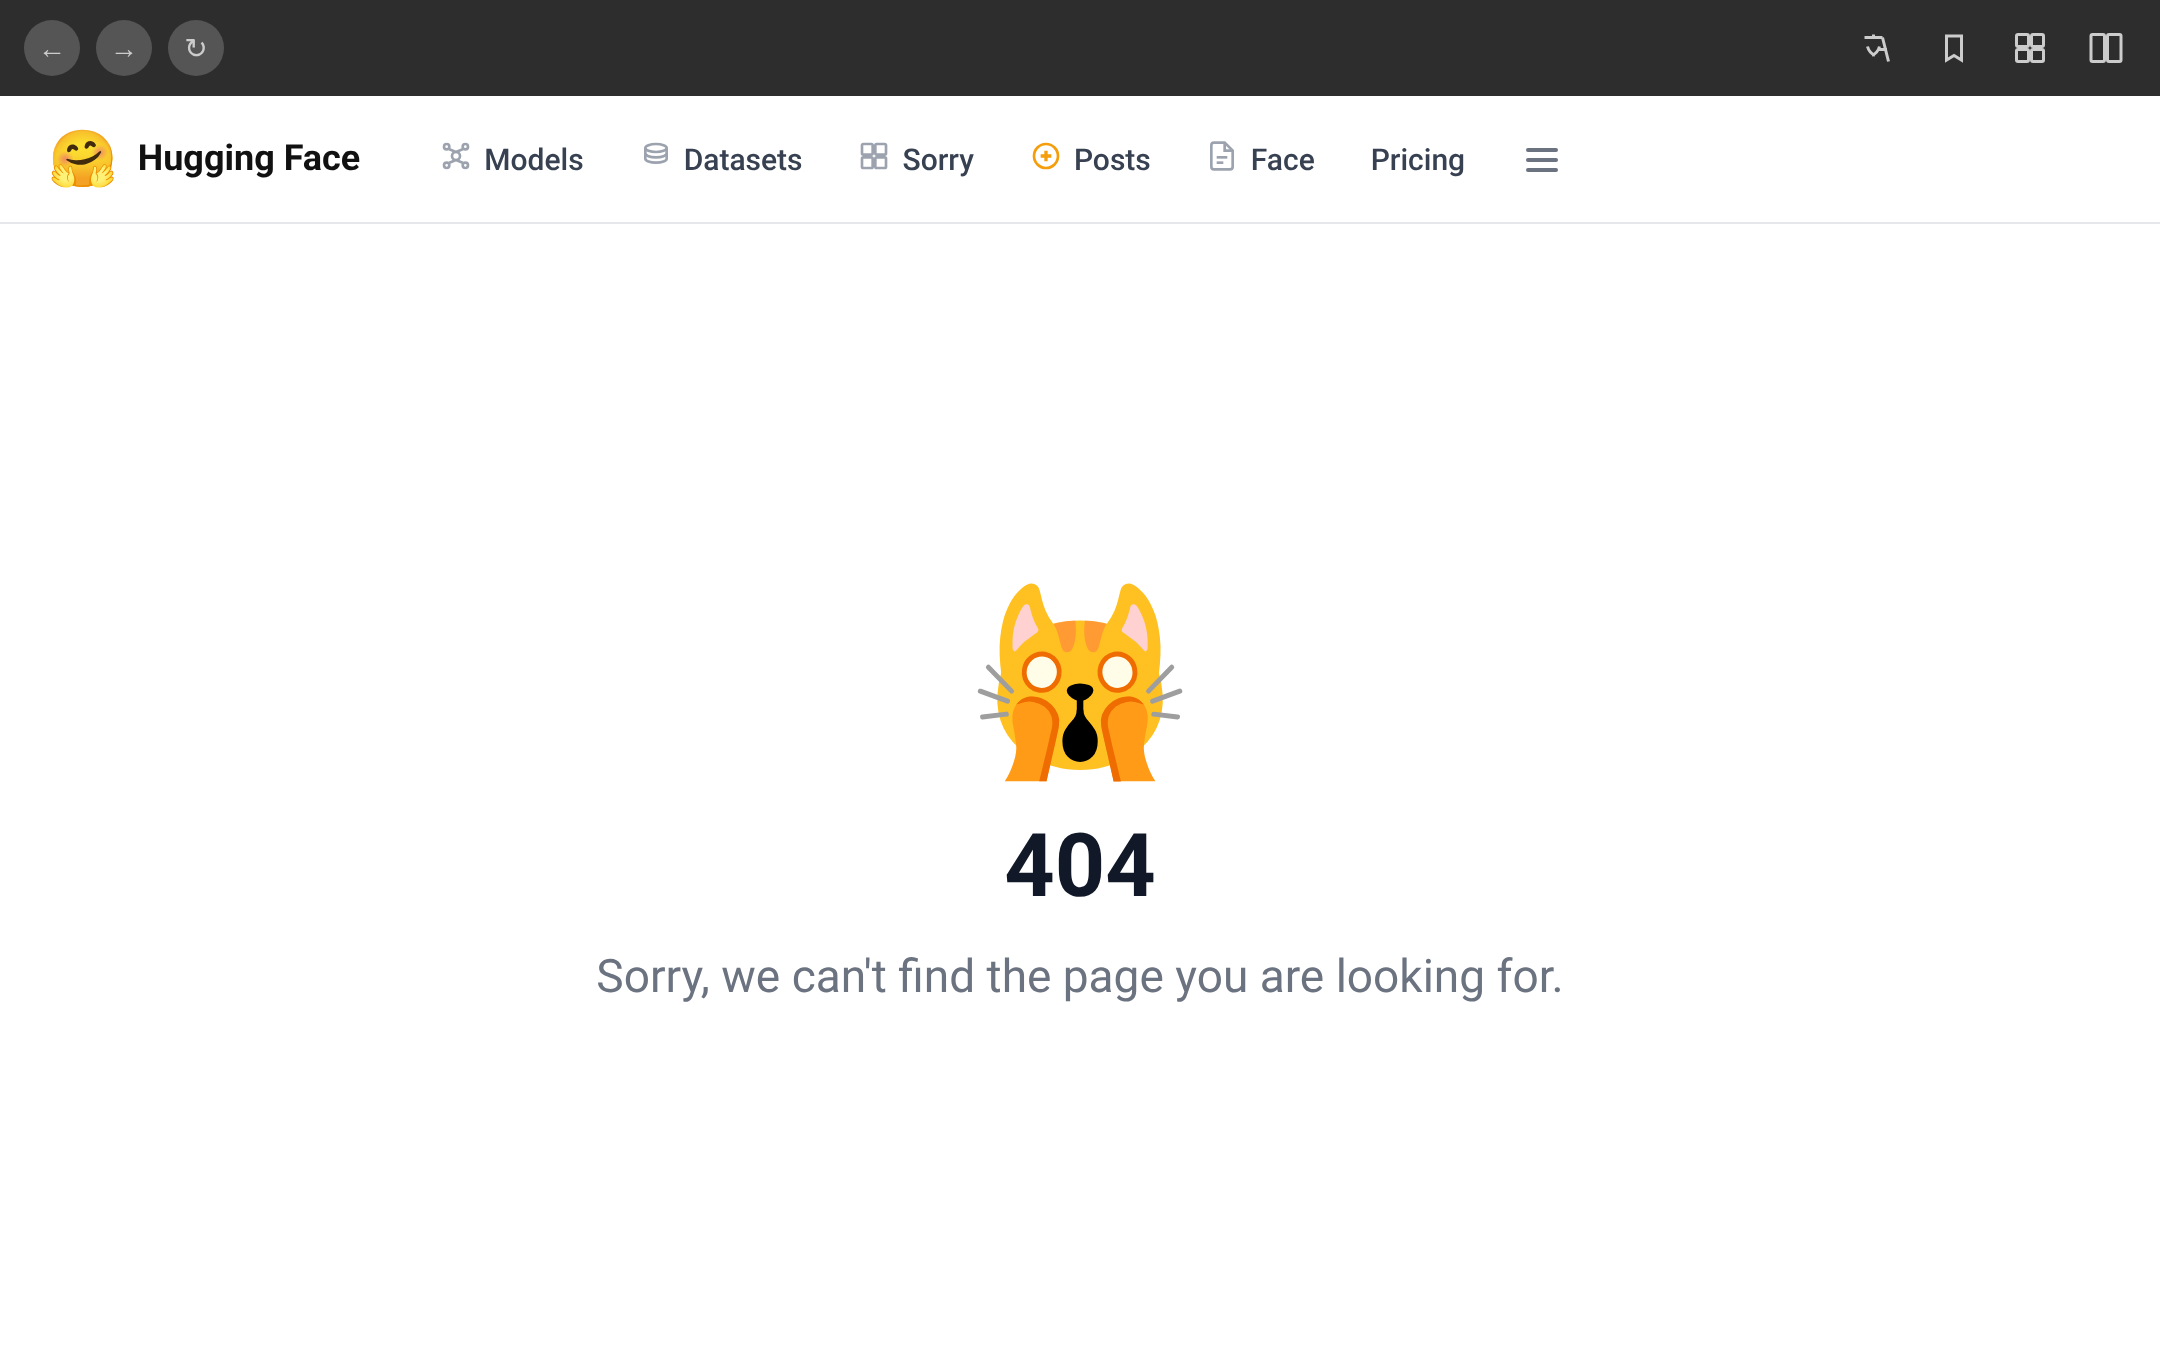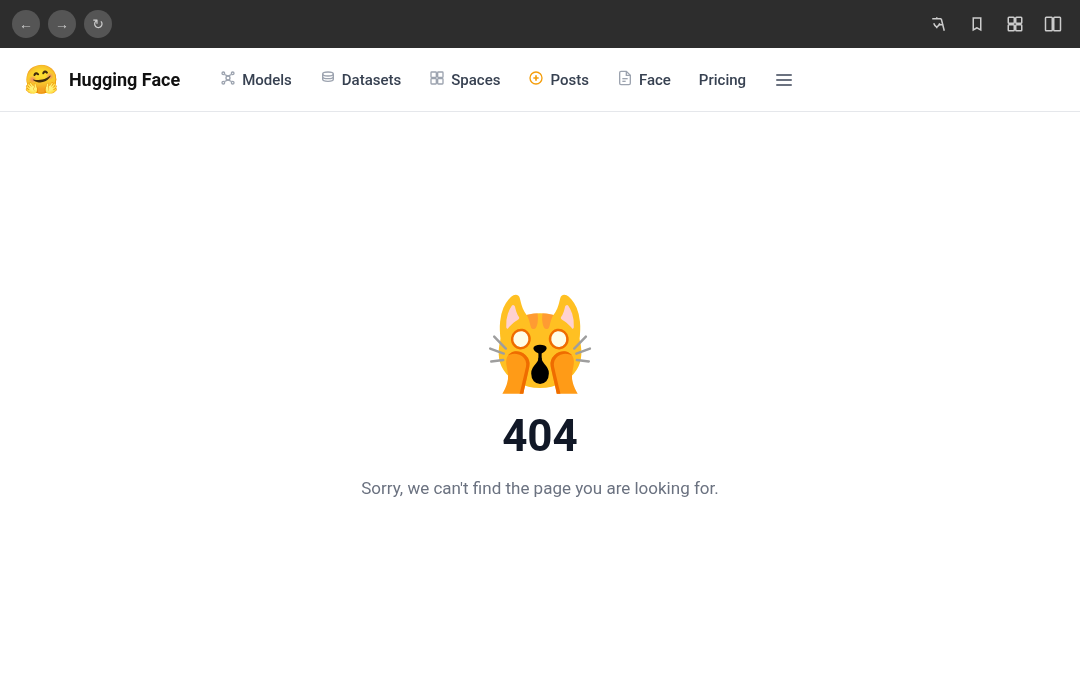--- a/index.html
+++ b/index.html
@@ -171,21 +171,21 @@
       line-height: 1;
       margin-bottom: 8px;
     }
     .error-code {
       font-size: 44px;
       font-weight: 700;
       color: #111827;
       line-height: 1;
     }
     .error-message {
-      font-size: 17px;
+      font-size: 23px;
       color: #6b7280;
       margin-top: 4px;
     }
 
     
     .hamburger {
       display: flex;
       flex-direction: column;
       gap: 3px;
       padding: 4px;
@@ -275,21 +275,21 @@
 
     <a class="nav-item" href="#">
       <span class="nav-icon nav-icon-spaces">
         <svg width="16" height="16" viewBox="0 0 24 24" fill="none" stroke="#9ca3af" stroke-width="2">
           <rect x="3" y="3" width="8" height="8" rx="1"></rect>
           <rect x="13" y="3" width="8" height="8" rx="1"></rect>
           <rect x="3" y="13" width="8" height="8" rx="1"></rect>
           <rect x="13" y="13" width="8" height="8" rx="1"></rect>
         </svg>
       </span>
-      <span>Spaces</span>
+      <span>Sorry</span>
     </a>
 
     <a class="nav-item" href="#">
       <span class="nav-icon nav-icon-posts">
         <svg width="16" height="16" viewBox="0 0 24 24" fill="none" stroke="#f59e0b" stroke-width="2">
           <circle cx="12" cy="12" r="9"></circle>
           <path d="M8 12h8M12 8v8" stroke-width="2.5"></path>
         </svg>
       </span>
       <span>Posts</span>

